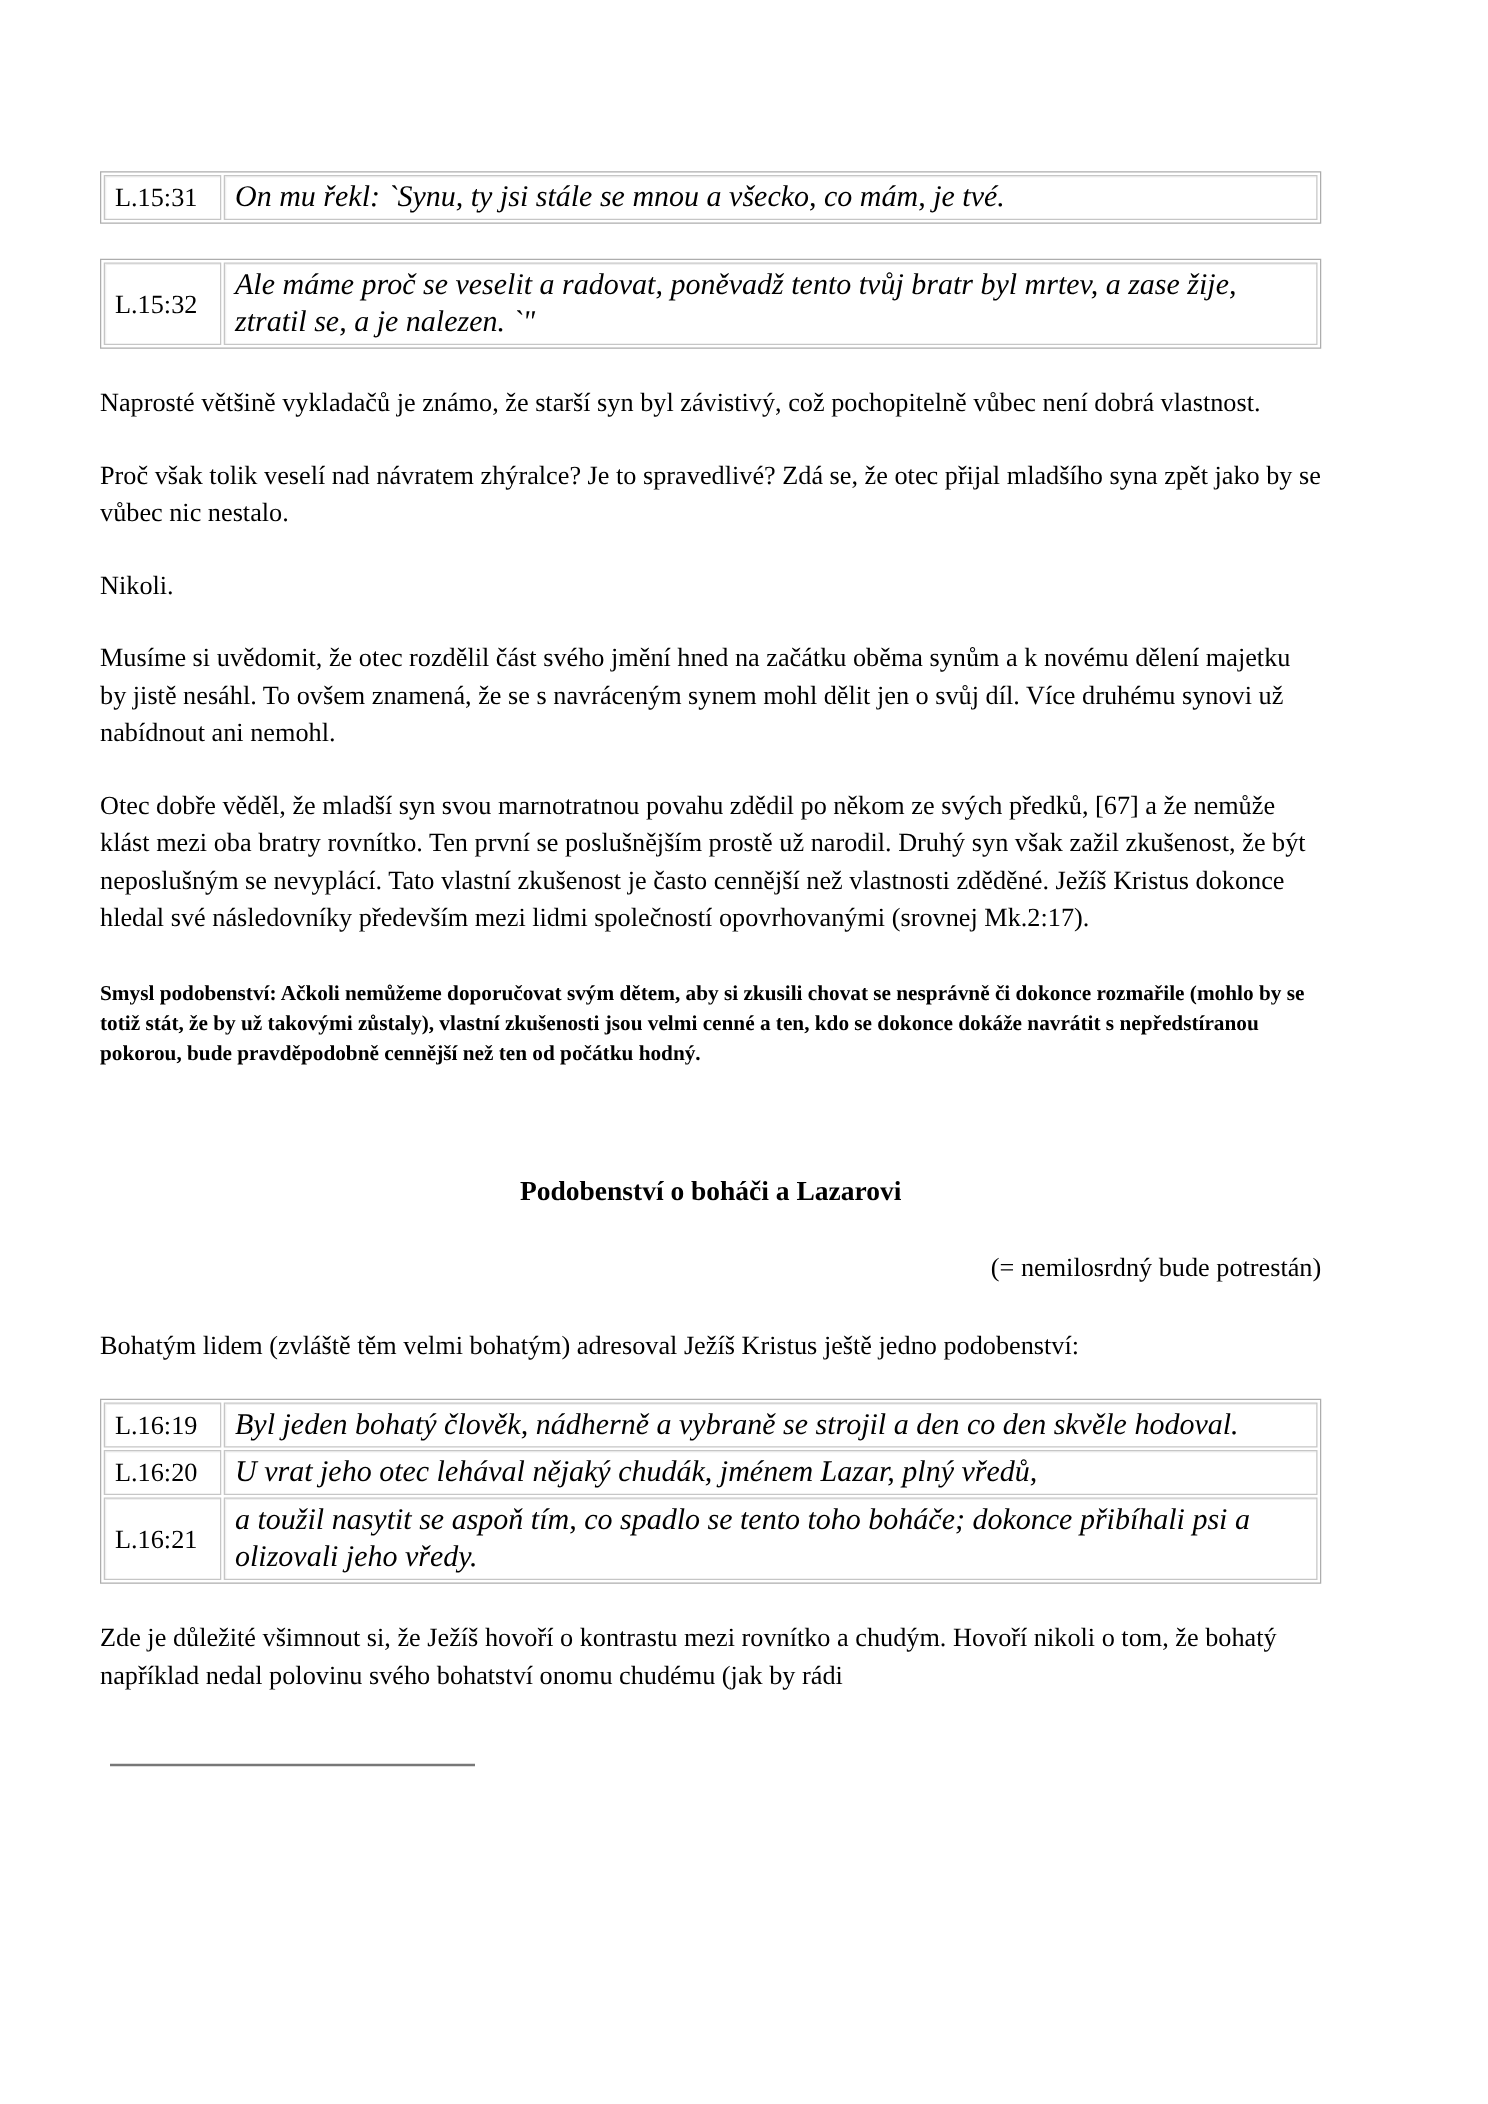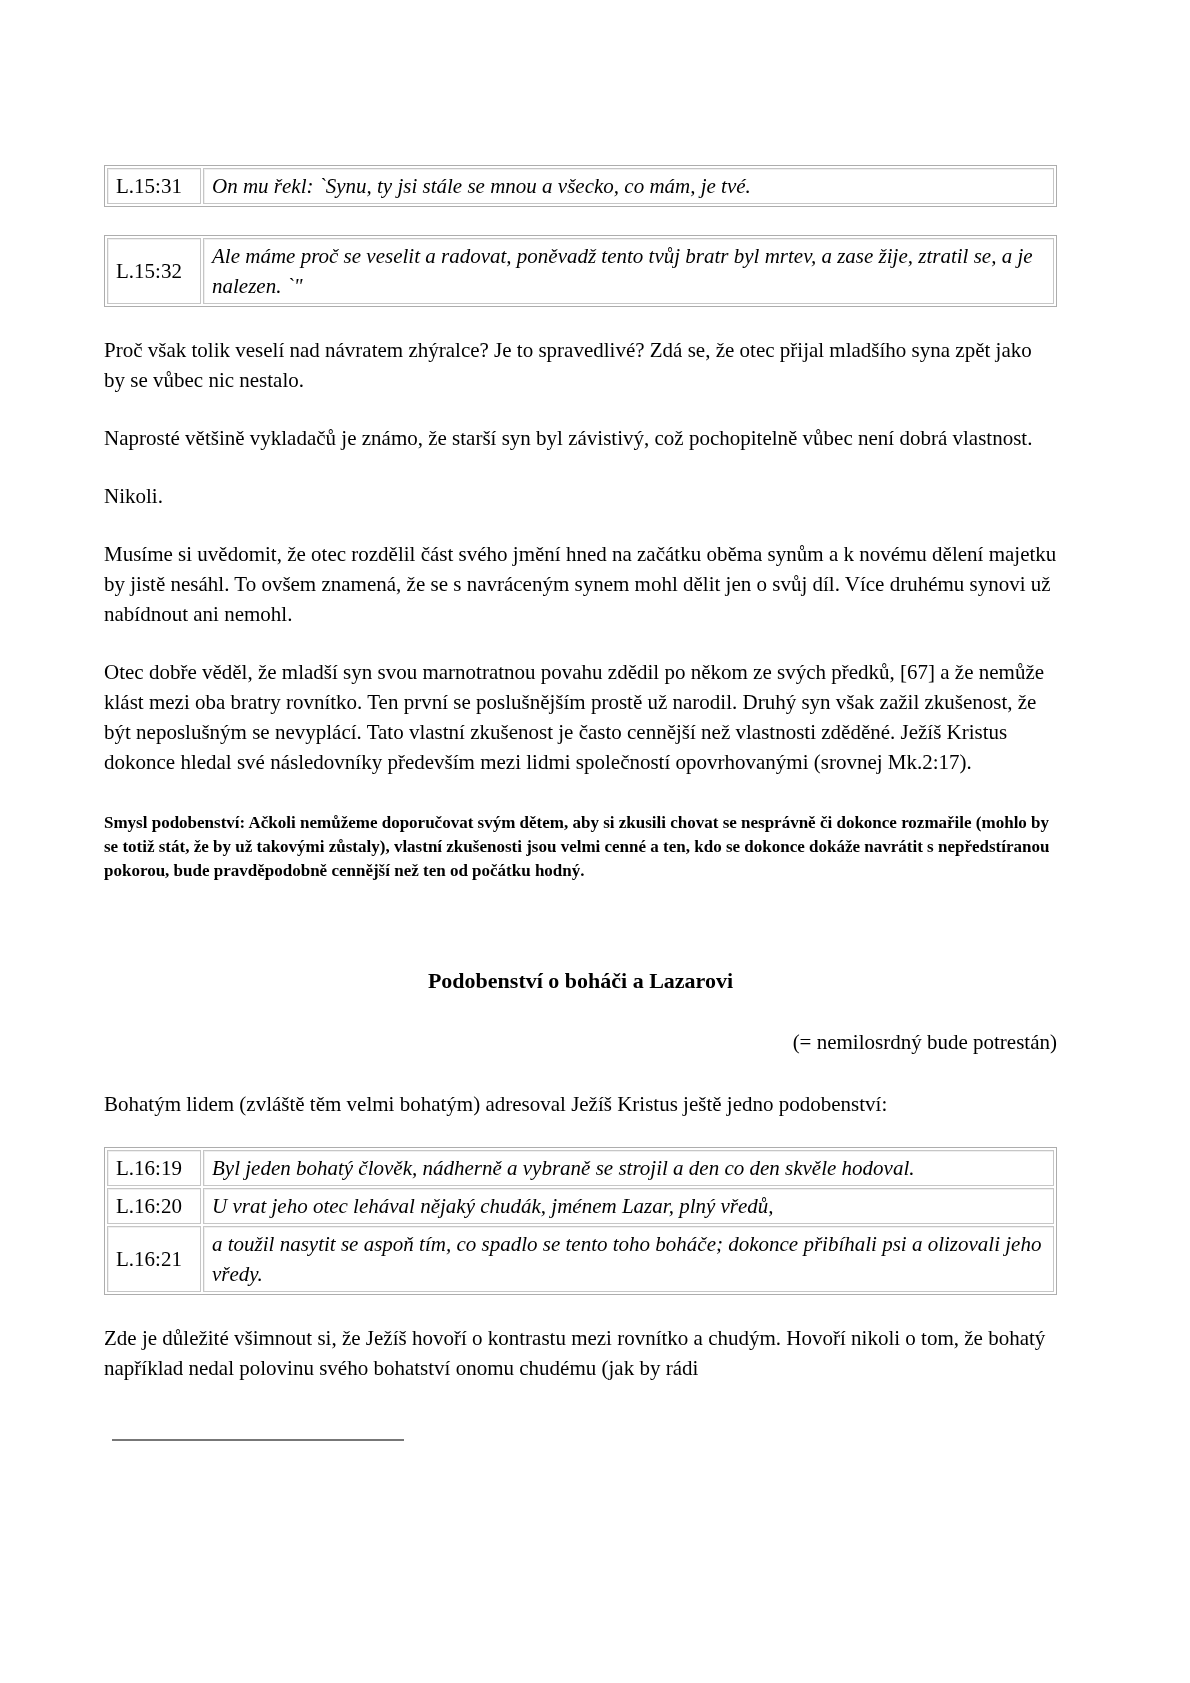--- a/index.html
+++ b/index.html
@@ -6,22 +6,21 @@
   .page {
     position: relative;
     width: 1190px;
     height: 1683px;
     background: #ffffff;
     overflow: hidden;
     font-family: "Liberation Serif", serif;
     color: #000000;
   }
   .content {
-    padding: 137px 133px 0 104px;
-    margin-top: 28px;
+    padding: 137px 133px 0 80px;
   }
   p.body {
     font-size: 21px;
     line-height: 30px;
     margin: 0 0 28px 0;
   }
   p.note {
     font-size: 17px;
     line-height: 24px;
     font-weight: bold;
@@ -54,21 +53,21 @@
     box-shadow: 1px 1px 0 #efefef inset;
     padding: 2px 8px;
     vertical-align: middle;
   }
   td.verse-ref {
     width: 76px;
     font-size: 21px;
     white-space: nowrap;
   }
   td.verse-text {
-    font-size: 21px;
+    font-size: 24px;
     line-height: 30px;
     font-style: italic;
   }
   .footnote-divider {
     margin: 56px 0 0 8px;
     width: 292px;
     height: 0;
     border-top: 2px solid #777777;
   }
 </style>
@@ -90,22 +89,22 @@
 
     <table class="verse-table">
       <tbody>
           <tr>
         <td class="verse-ref">L.15:32</td>
         <td class="verse-text">Ale máme proč se veselit a radovat, poněvadž tento tvůj bratr byl mrtev, a zase žije, ztratil se, a je nalezen. `"</td>
       </tr>
     </tbody>
       </table>
 
+    <p class="body">Naprosté většině vykladačů je známo, že starší syn byl závistivý, což pochopitelně vůbec není dobrá vlastnost.</p>
     <p class="body">Proč však tolik veselí nad návratem zhýralce? Je to spravedlivé? Zdá se, že otec přijal mladšího syna zpět jako by se vůbec nic nestalo.</p>
-    <p class="body">Naprosté většině vykladačů je známo, že starší syn byl závistivý, což pochopitelně vůbec není dobrá vlastnost.</p>
     <p class="body">Nikoli.</p>
     <p class="body">Musíme si uvědomit, že otec rozdělil část svého jmění hned na začátku oběma synům a k novému dělení majetku by jistě nesáhl. To ovšem znamená, že se s navráceným synem mohl dělit jen o svůj díl. Více druhému synovi už nabídnout ani nemohl.</p>
     <p class="body">Otec dobře věděl, že mladší syn svou marnotratnou povahu zdědil po někom ze svých předků, [67] a že nemůže klást mezi oba bratry rovnítko. Ten první se poslušnějším prostě už narodil. Druhý syn však zažil zkušenost, že být neposlušným se nevyplácí. Tato vlastní zkušenost je často cennější než vlastnosti zděděné. Ježíš Kristus dokonce hledal své následovníky především mezi lidmi společností opovrhovanými (srovnej Mk.2:17).</p>
 
     <p class="note">Smysl podobenství: Ačkoli nemůžeme doporučovat svým dětem, aby si zkusili chovat se nesprávně či dokonce rozmařile (mohlo by se totiž stát, že by už takovými zůstaly), vlastní zkušenosti jsou velmi cenné a ten, kdo se dokonce dokáže navrátit s nepředstíranou pokorou, bude pravděpodobně cennější než ten od počátku hodný.</p>
 
     <h2 class="section-title">Podobenství o boháči a Lazarovi</h2>
     <p class="subtitle">(= nemilosrdný bude potrestán)</p>
 
     <p class="body">Bohatým lidem (zvláště těm velmi bohatým) adresoval Ježíš Kristus ještě jedno podobenství:</p>

